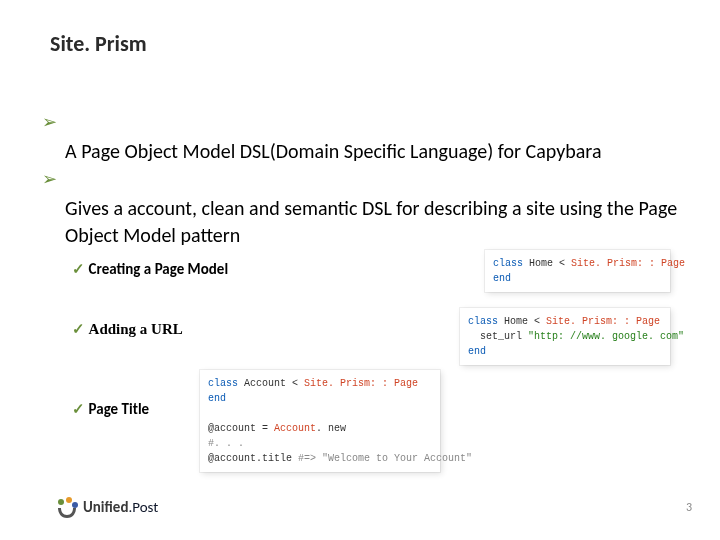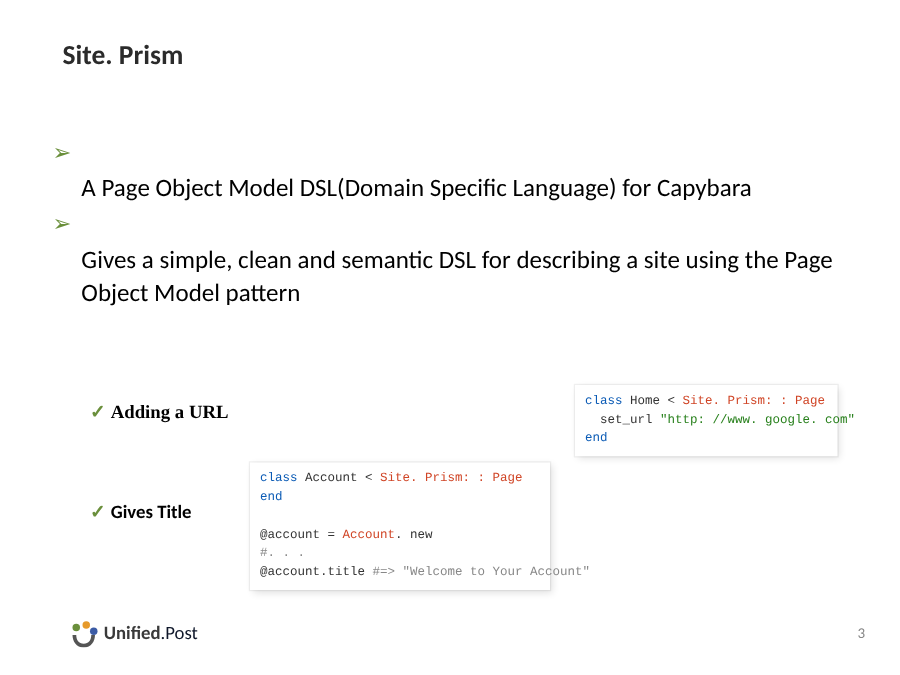--- a/index.html
+++ b/index.html
@@ -120,31 +120,36 @@
 
   <div class="title">Site. Prism</div>
 
   <div class="bullets-main">
     <div class="bullet-row">
       <span class="arrow-icon">➢</span>
       <span class="bullet-text">A Page Object Model DSL(Domain Specific Language) for Capybara</span>
     </div>
     <div class="bullet-row">
       <span class="arrow-icon">➢</span>
-      <span class="bullet-text">Gives a simple, clean and semantic DSL for describing a site using the Page Object Model pattern</span>
+      <span class="bullet-text">Gives a account, clean and semantic DSL for describing a site using the Page Object Model pattern</span>
     </div>
   </div>
 
+  <div class="subpoints sp1">
+    <span class="check-icon">✓</span><span>Creating a Page Model</span>
+  </div>
   <div class="subpoints sp2">
     <span class="check-icon">✓</span><span>Adding a URL</span>
   </div>
   <div class="subpoints sp3">
-    <span class="check-icon">✓</span><span>Gives Title</span>
+    <span class="check-icon">✓</span><span>Page Title</span>
   </div>
 
+  <div class="code-box cb1"><span class="kw">class</span><span> Home &lt; </span><span class="cls">Site. Prism: : Page</span>
+<span class="kw">end</span></div>
 
   <div class="code-box cb2"><span class="kw">class</span><span> Home &lt; </span><span class="cls">Site. Prism: : Page</span>
 <span>  set_url </span><span class="str">"http: //www. google. com"</span>
 <span class="kw">end</span></div>
 
   <div class="code-box cb3"><span class="kw">class</span><span> Account &lt; </span><span class="cls">Site. Prism: : Page</span>
 <span class="kw">end</span>
 
 <span>@account = </span><span class="cls">Account</span><span>. new</span>
 <span class="cmt">#. . .</span>

